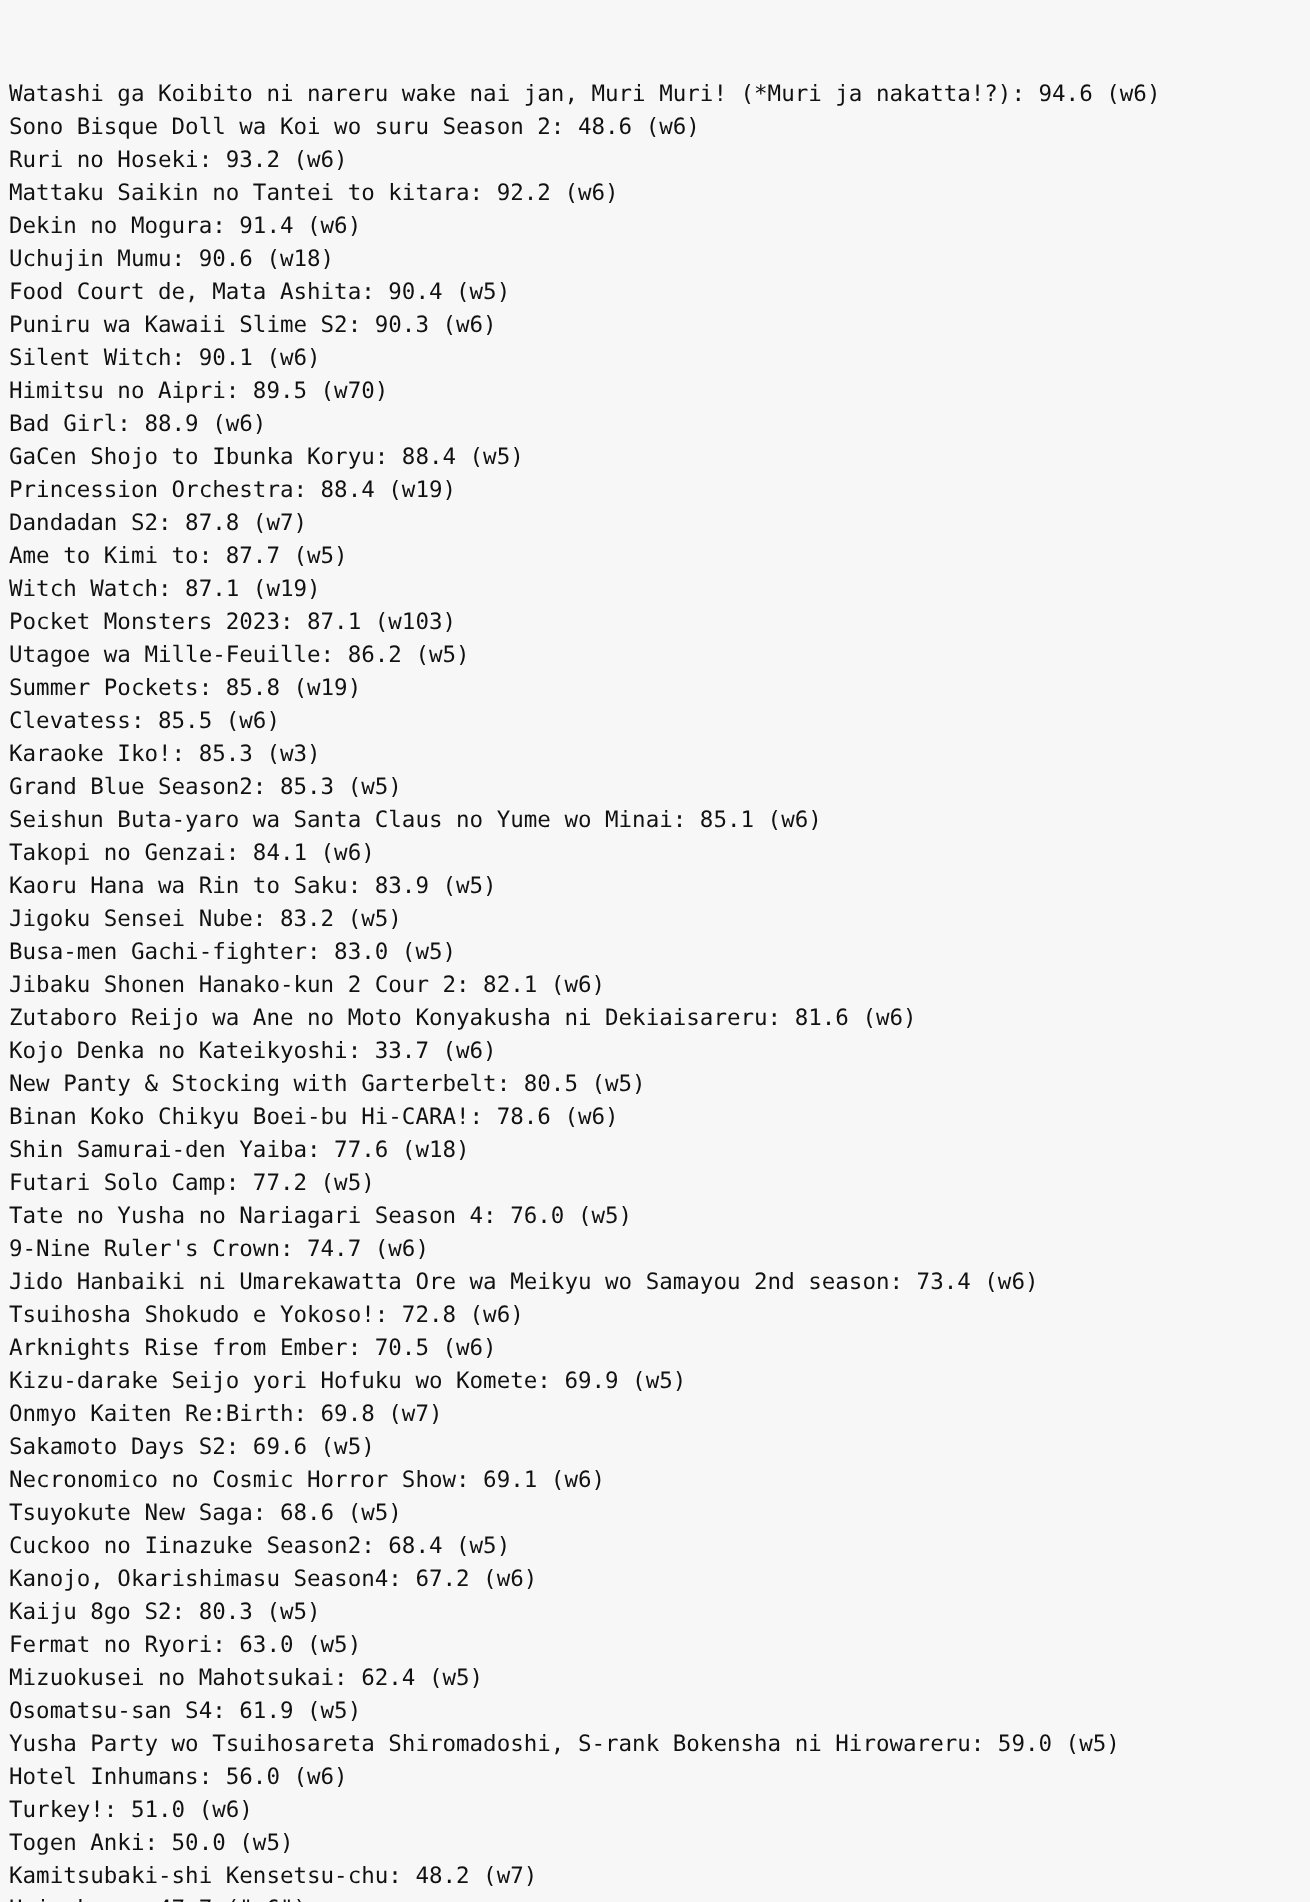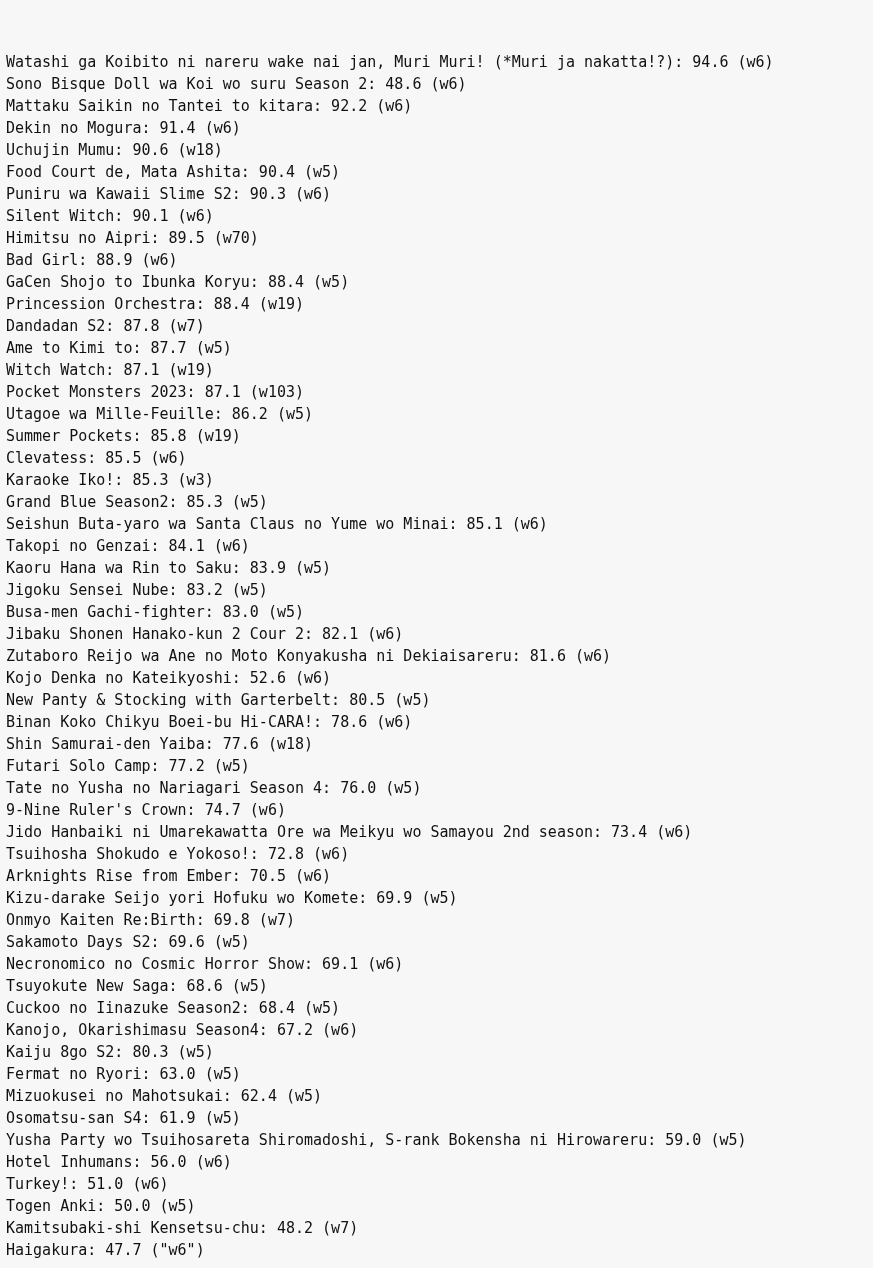--- a/index.html
+++ b/index.html
@@ -26,20 +26,21 @@
     line-height: 22px;
     letter-spacing: 0px;
   }
 </style>
 </head>
 <body style="background: rgb(247, 247, 247); color: rgb(17, 17, 17);">
 
 <div id="ranking-list">
     <div class="entry">Watashi ga Koibito ni nareru wake nai jan, Muri Muri! (*Muri ja nakatta!?): 94.6 (w6)</div>
     <div class="entry">Sono Bisque Doll wa Koi wo suru Season 2: 48.6 (w6)</div>
+    <div class="entry">Ruri no Hoseki: 93.2 (w6)</div>
     <div class="entry">Mattaku Saikin no Tantei to kitara: 92.2 (w6)</div>
     <div class="entry">Dekin no Mogura: 91.4 (w6)</div>
     <div class="entry">Uchujin Mumu: 90.6 (w18)</div>
     <div class="entry">Food Court de, Mata Ashita: 90.4 (w5)</div>
     <div class="entry">Puniru wa Kawaii Slime S2: 90.3 (w6)</div>
     <div class="entry">Silent Witch: 90.1 (w6)</div>
     <div class="entry">Himitsu no Aipri: 89.5 (w70)</div>
     <div class="entry">Bad Girl: 88.9 (w6)</div>
     <div class="entry">GaCen Shojo to Ibunka Koryu: 88.4 (w5)</div>
     <div class="entry">Princession Orchestra: 88.4 (w19)</div>
@@ -52,21 +53,21 @@
     <div class="entry">Clevatess: 85.5 (w6)</div>
     <div class="entry">Karaoke Iko!: 85.3 (w3)</div>
     <div class="entry">Grand Blue Season2: 85.3 (w5)</div>
     <div class="entry">Seishun Buta-yaro wa Santa Claus no Yume wo Minai: 85.1 (w6)</div>
     <div class="entry">Takopi no Genzai: 84.1 (w6)</div>
     <div class="entry">Kaoru Hana wa Rin to Saku: 83.9 (w5)</div>
     <div class="entry">Jigoku Sensei Nube: 83.2 (w5)</div>
     <div class="entry">Busa-men Gachi-fighter: 83.0 (w5)</div>
     <div class="entry">Jibaku Shonen Hanako-kun 2 Cour 2: 82.1 (w6)</div>
     <div class="entry">Zutaboro Reijo wa Ane no Moto Konyakusha ni Dekiaisareru: 81.6 (w6)</div>
-    <div class="entry">Kojo Denka no Kateikyoshi: 52.6 (w6)</div>
+    <div class="entry">Kojo Denka no Kateikyoshi: 33.7 (w6)</div>
     <div class="entry">New Panty &amp; Stocking with Garterbelt: 80.5 (w5)</div>
     <div class="entry">Binan Koko Chikyu Boei-bu Hi-CARA!: 78.6 (w6)</div>
     <div class="entry">Shin Samurai-den Yaiba: 77.6 (w18)</div>
     <div class="entry">Futari Solo Camp: 77.2 (w5)</div>
     <div class="entry">Tate no Yusha no Nariagari Season 4: 76.0 (w5)</div>
     <div class="entry">9-Nine Ruler's Crown: 74.7 (w6)</div>
     <div class="entry">Jido Hanbaiki ni Umarekawatta Ore wa Meikyu wo Samayou 2nd season: 73.4 (w6)</div>
     <div class="entry">Tsuihosha Shokudo e Yokoso!: 72.8 (w6)</div>
     <div class="entry">Arknights Rise from Ember: 70.5 (w6)</div>
     <div class="entry">Kizu-darake Seijo yori Hofuku wo Komete: 69.9 (w5)</div>

